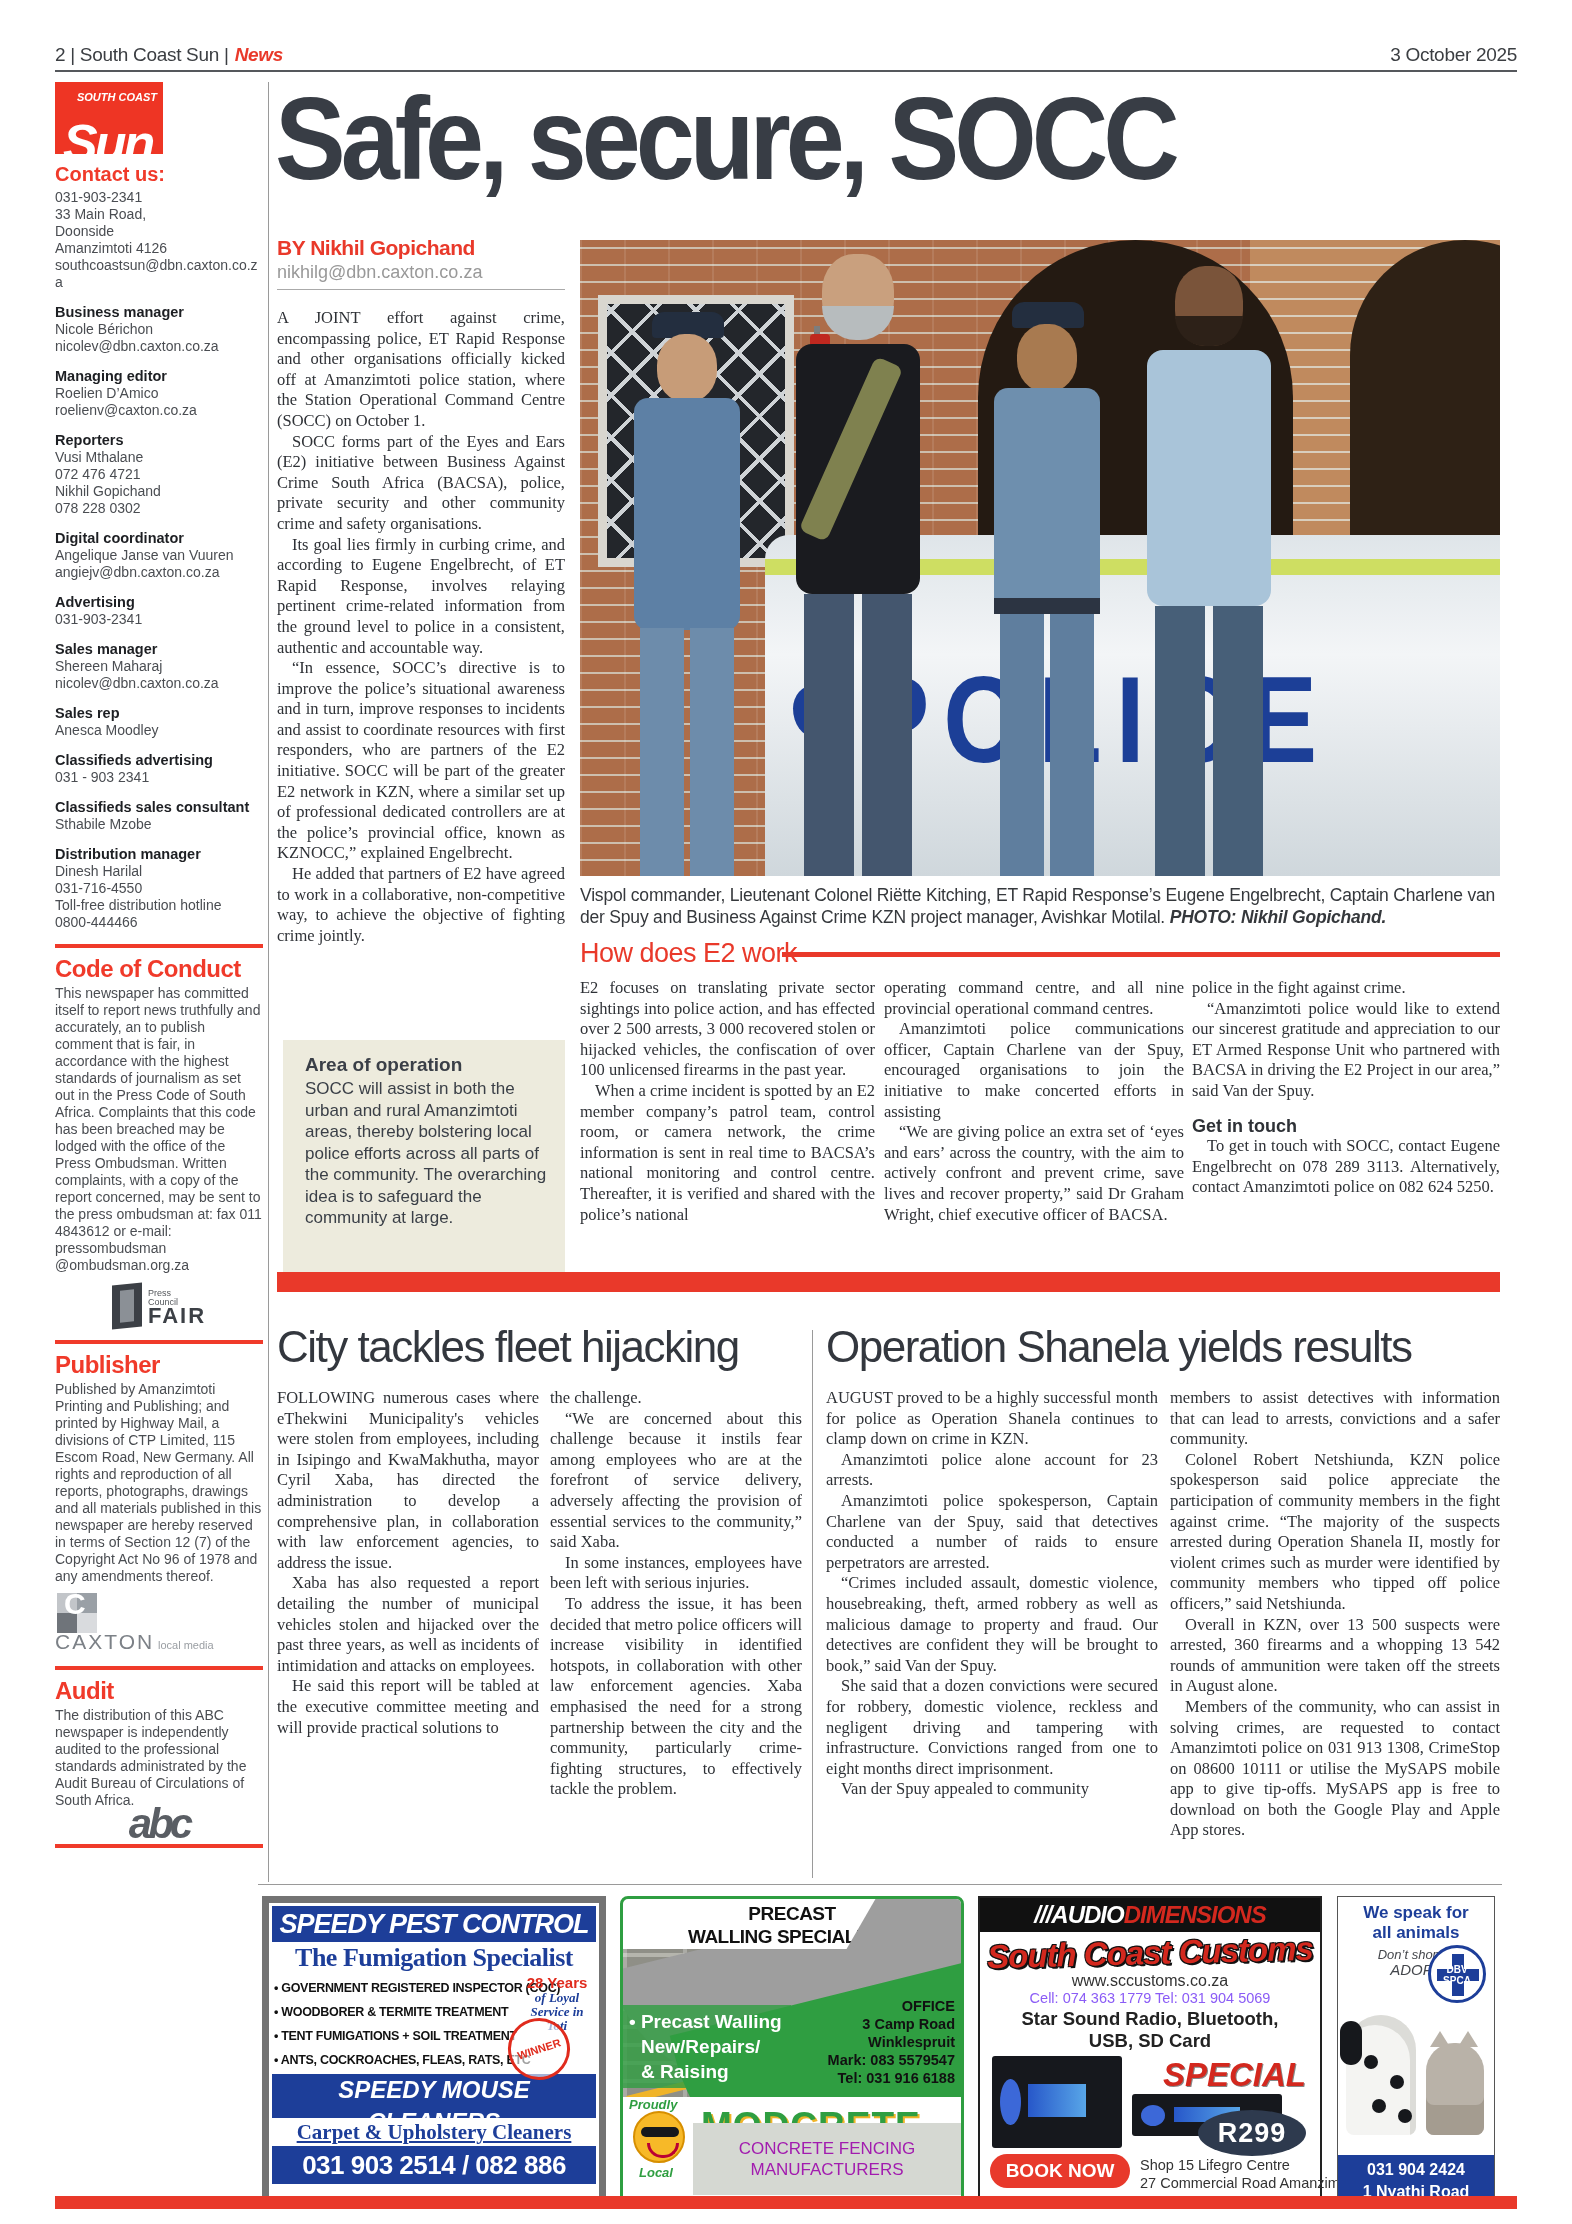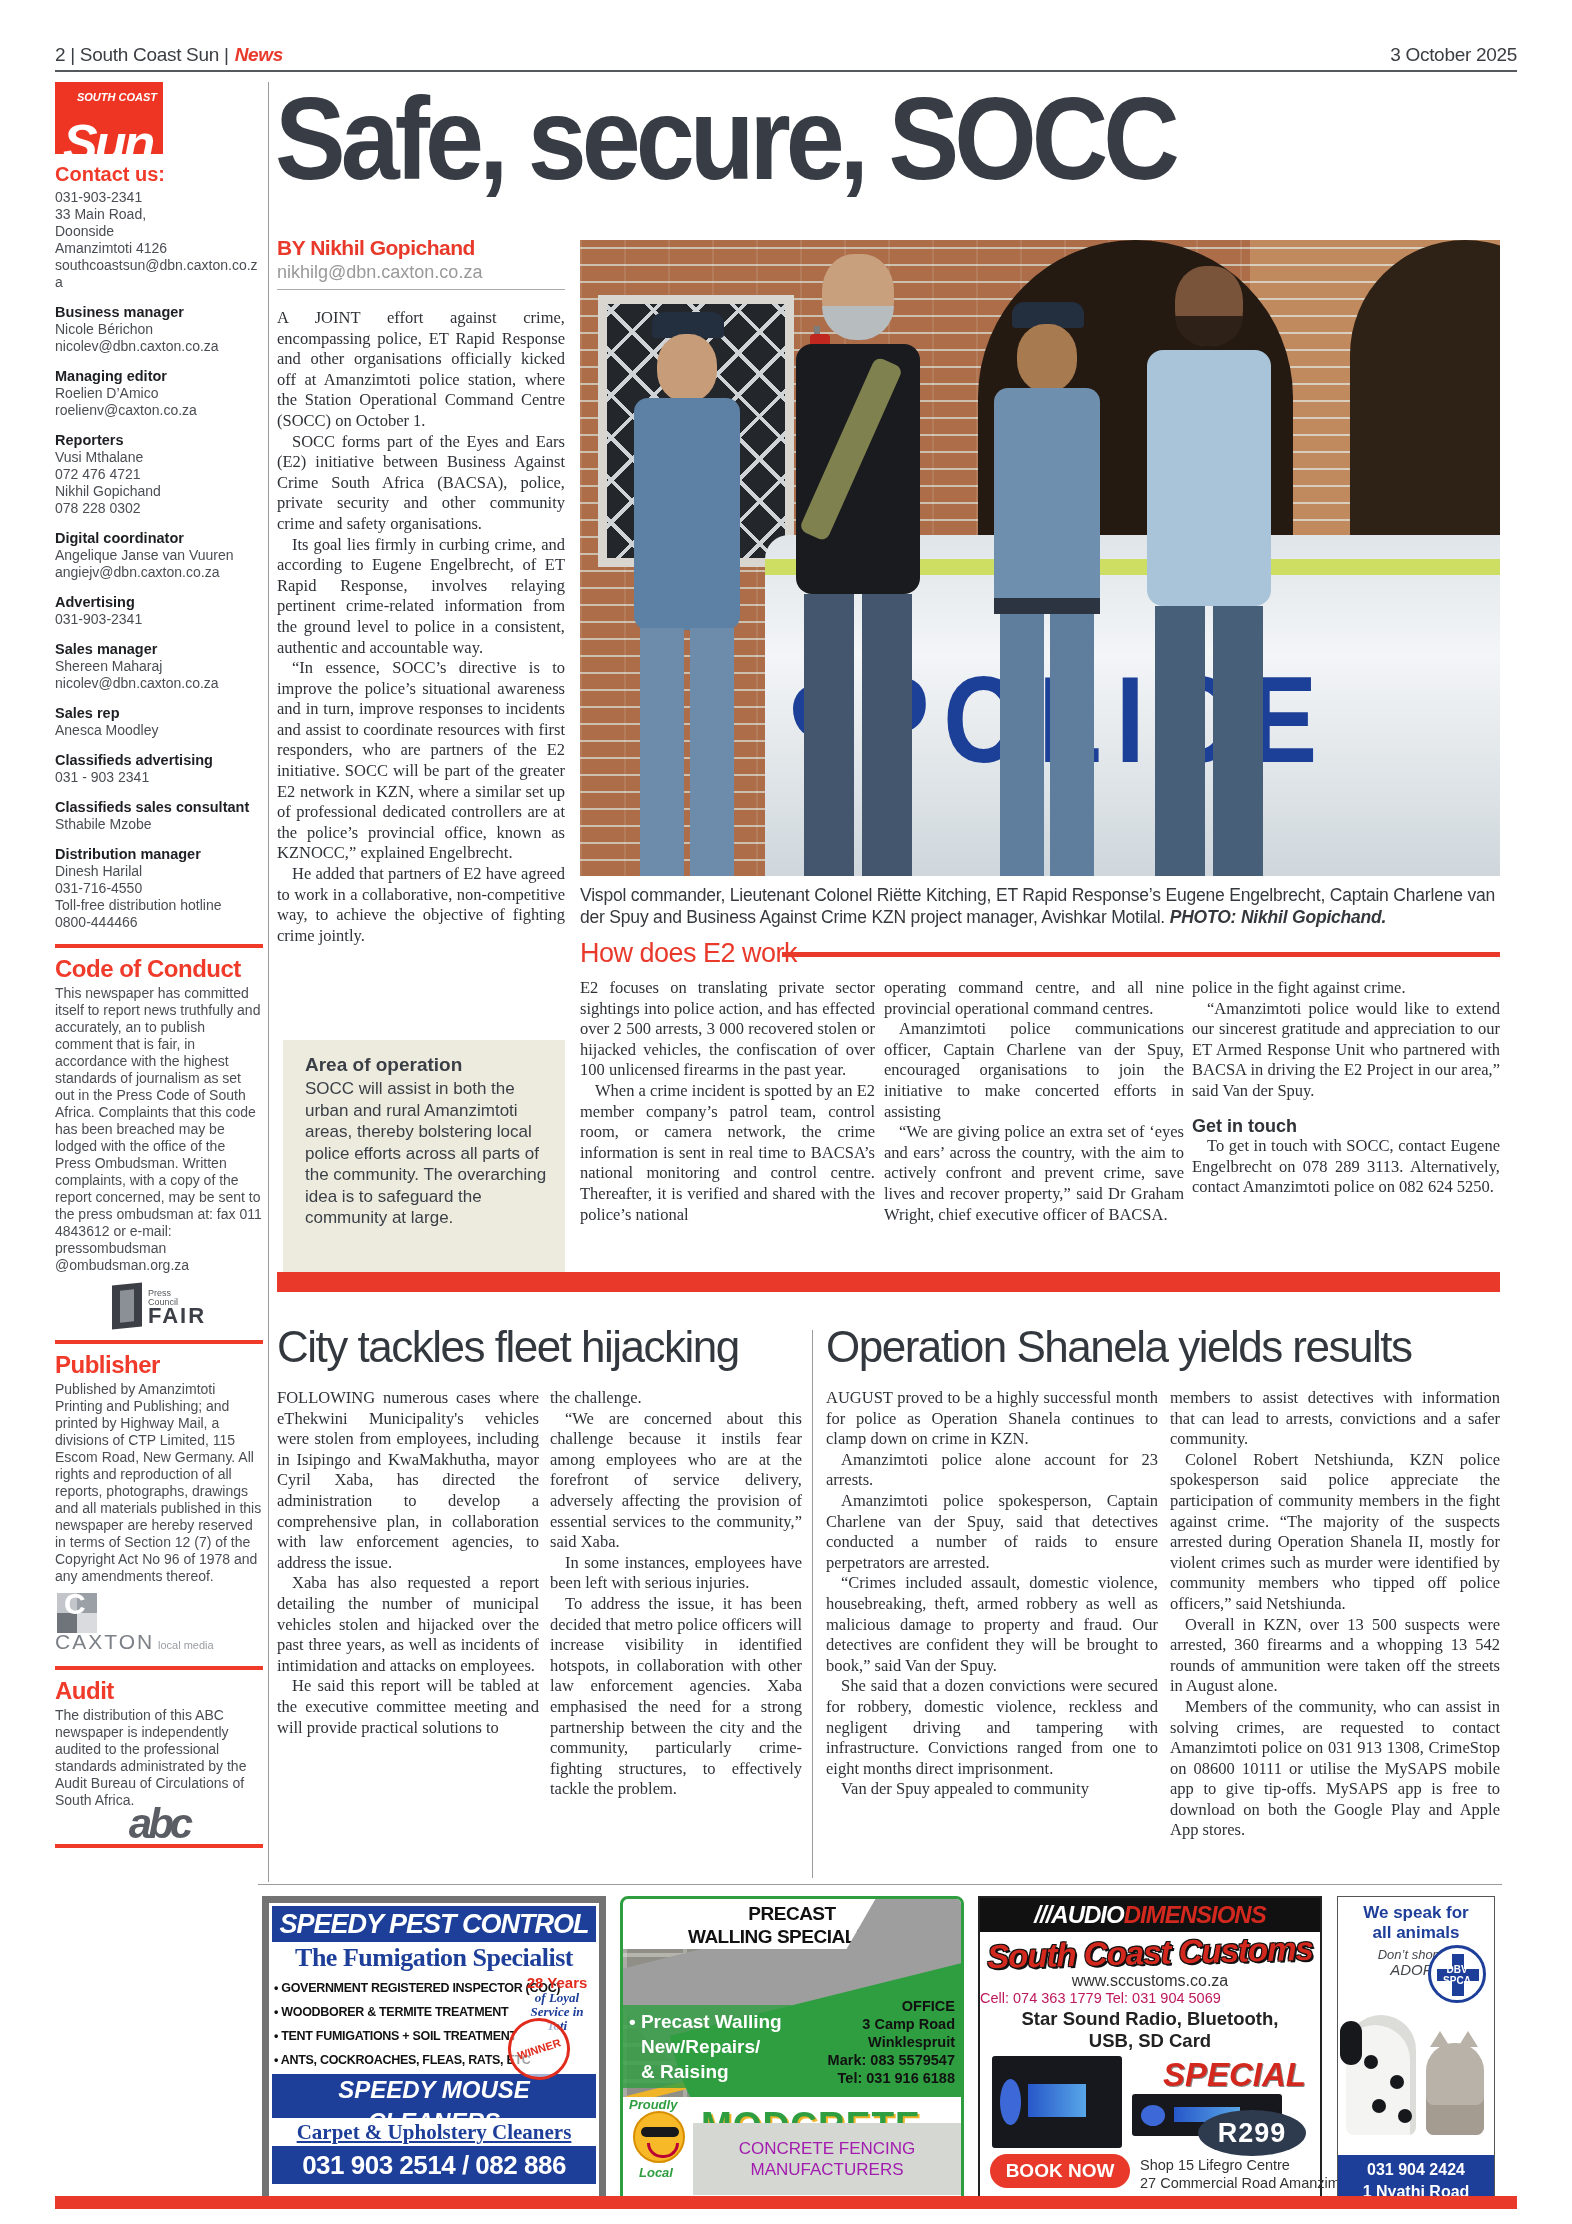--- a/index.html
+++ b/index.html
@@ -143,21 +143,21 @@
   .modband{position:absolute;left:70px;right:0;bottom:6px;background:#d5d8d2;color:#a21caf;text-align:center;
            font-size:17px;line-height:21px;padding:15px 0;}
 
   .ad3{left:978px;width:344px;border:2px solid #222;padding-bottom:2px;}
   .ad3 .blk{background:#111;color:#fff;height:34px;line-height:34px;font-weight:bold;font-style:italic;font-size:24px;
             text-align:center;letter-spacing:-1px;}
   .ad3 .blk .dim{color:#d3281e;}
   .scc{font-weight:bold;font-style:italic;font-size:33px;color:#d3281e;text-align:center;letter-spacing:-1px;
        text-shadow:2px 2px 0 #111,-1px -1px 0 #111,1px -1px 0 #111,-1px 1px 0 #111;transform:rotate(-1.5deg);margin-top:2px;}
   .ad3 .web{text-align:center;font-size:16px;color:#333;}
-  .ad3 .cell{font-size:14.5px;color:#be185d;}
+  .ad3 .cell{text-align:center;font-size:14.5px;color:#8b5cf6;}
   .ad3 .prod{text-align:center;font-weight:bold;font-size:18.5px;line-height:22px;color:#222;margin-top:2px;}
   .ad3 .special{position:absolute;right:14px;top:158px;color:#d3281e;font-weight:bold;font-style:italic;font-size:33px;
                 text-shadow:1px 1px 0 #888;}
   .radio{position:absolute;background:#16181d;border-radius:3px;}
   .radio .scr{position:absolute;left:28%;top:30%;width:44%;height:36%;background:linear-gradient(90deg,#2757c9,#58a6e8);}
   .radio .knob{position:absolute;left:6%;top:25%;width:16%;height:50%;border-radius:50%;background:#3c68d8;}
   .r299{position:absolute;right:14px;top:212px;width:108px;height:46px;background:#2e3a4e;border-radius:50%;
         color:#fff;font-weight:bold;font-size:27px;text-align:center;line-height:46px;letter-spacing:1px;}
   .booknow{position:absolute;left:10px;top:256px;width:140px;height:34px;background:#e8392b;border-radius:17px;
            color:#fff;font-weight:bold;font-size:19px;text-align:center;line-height:34px;}

